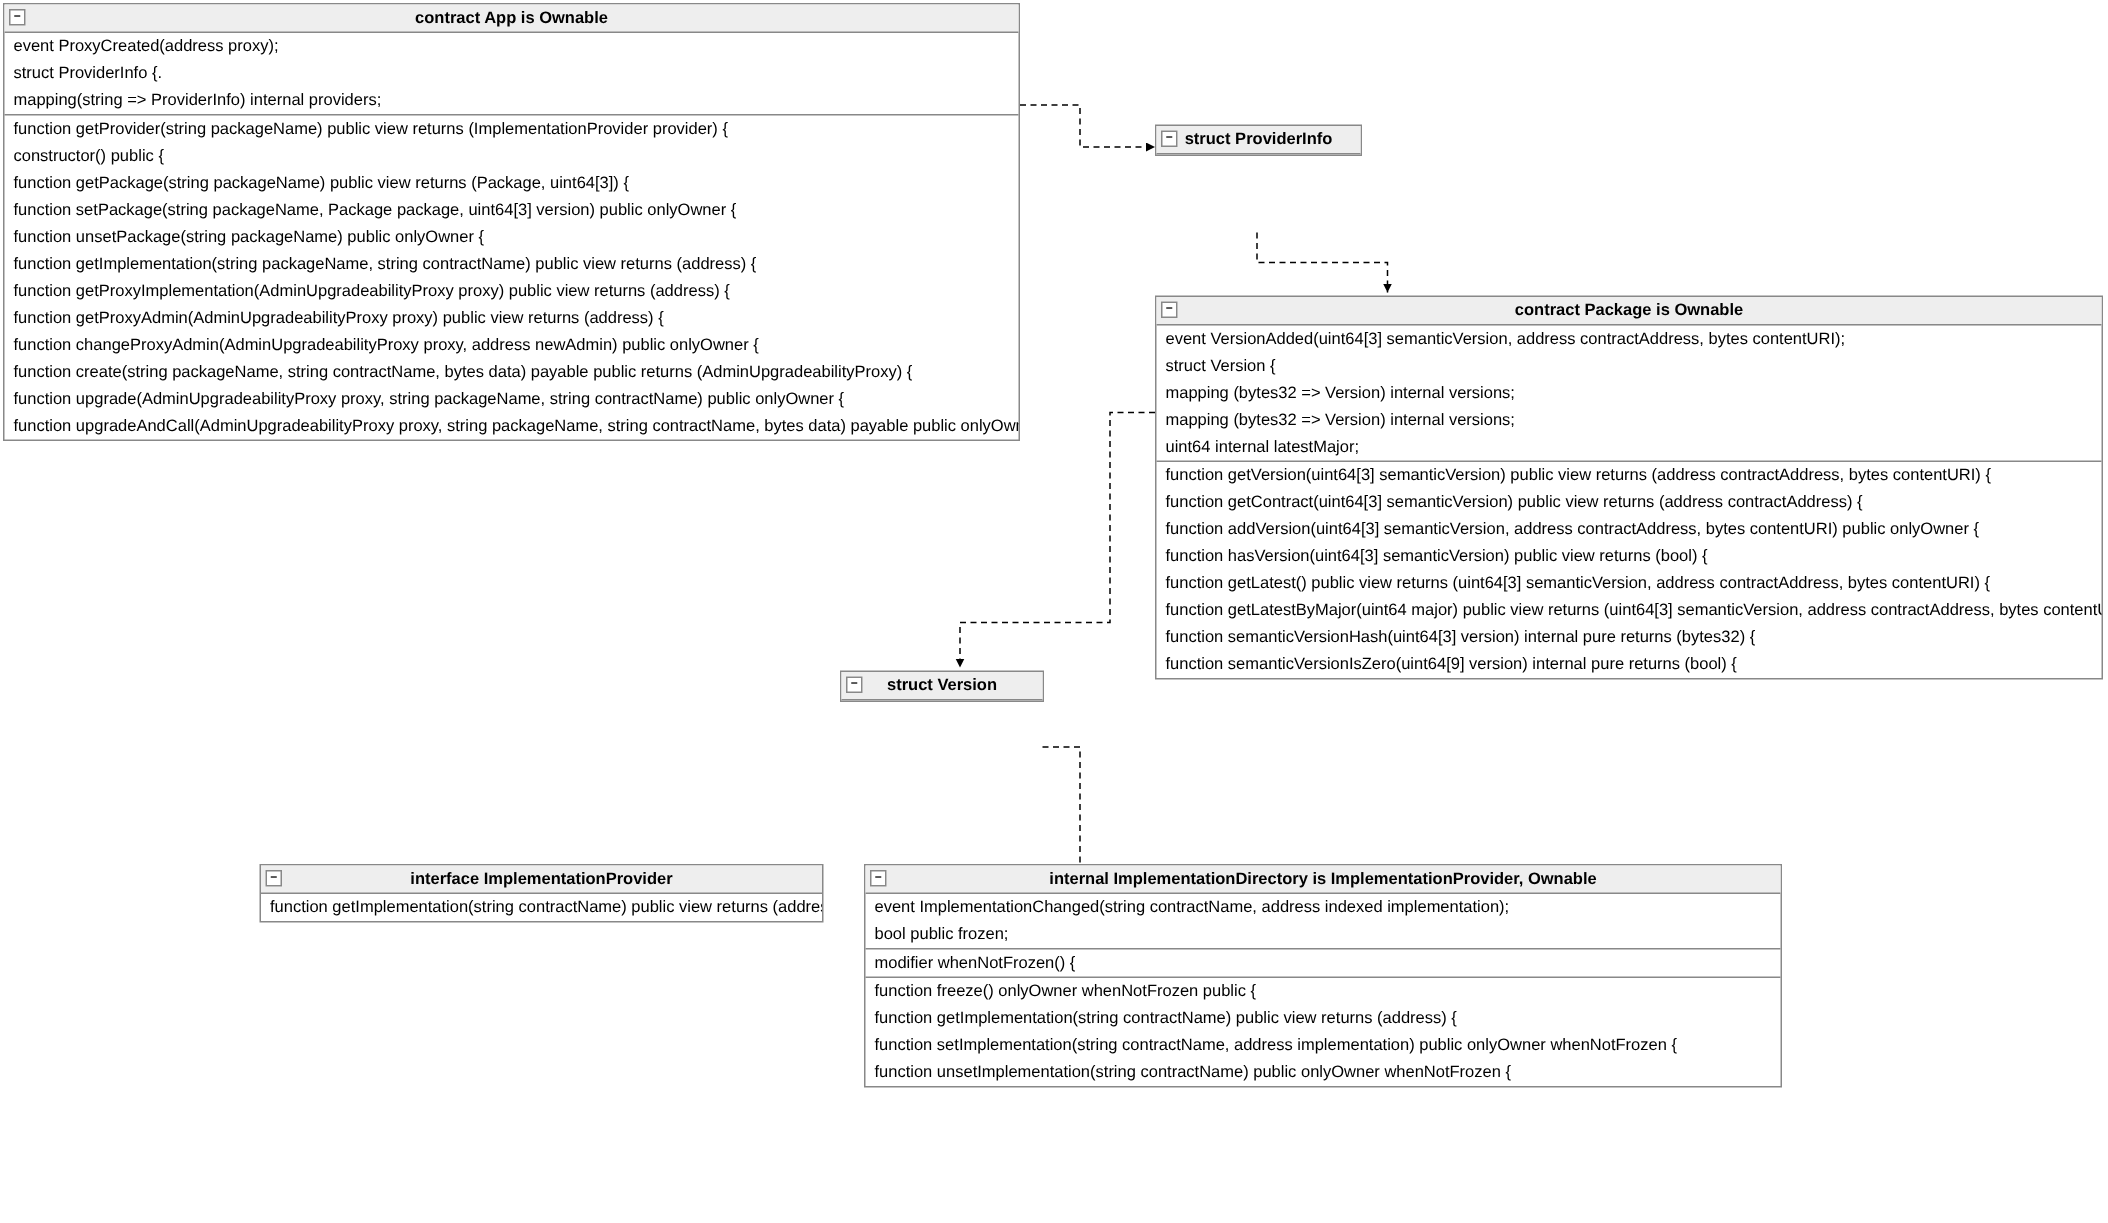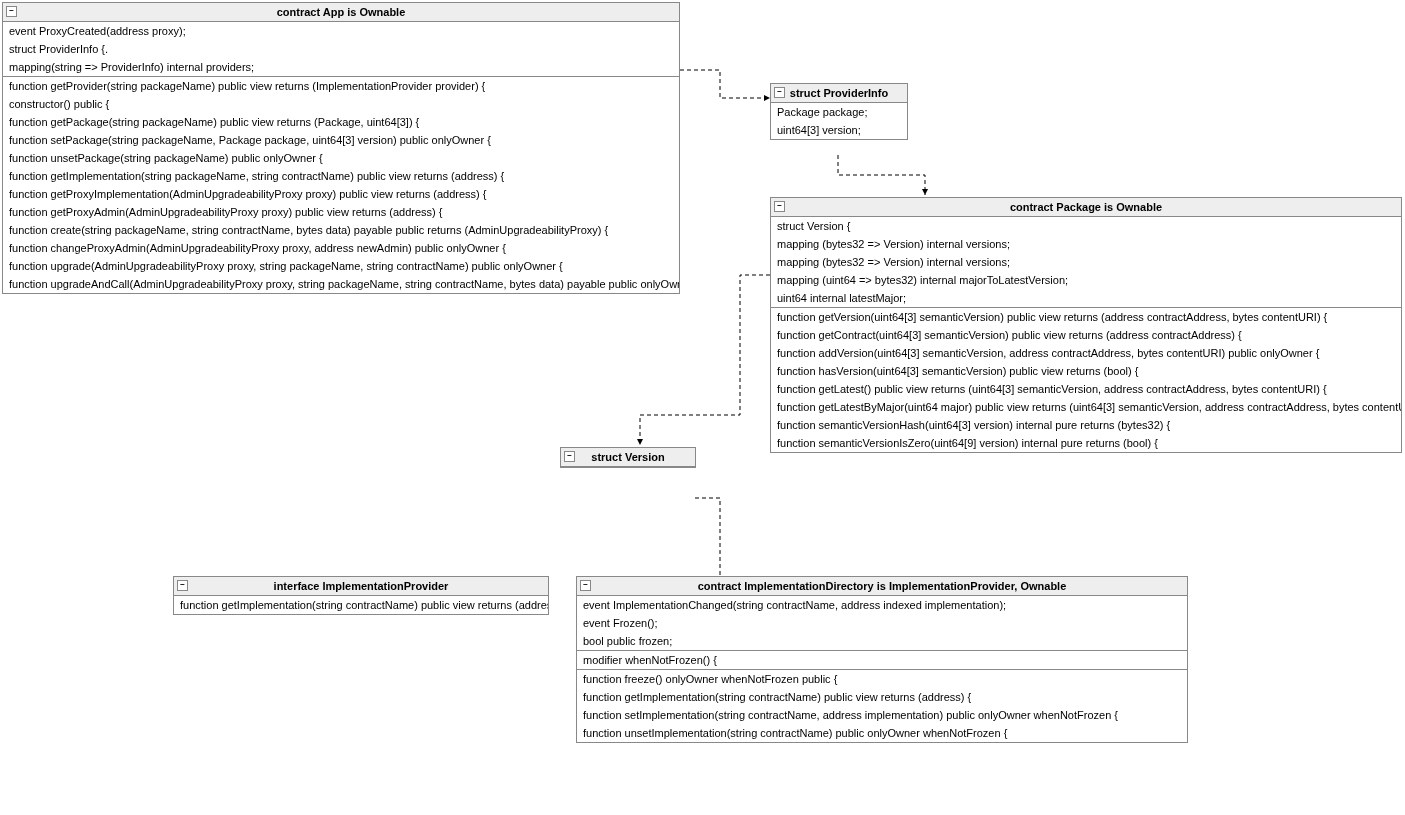--- a/index.html
+++ b/index.html
@@ -35,42 +35,38 @@
 </div>
 <div class="sec">
 <div class="row">function getProvider(string packageName) public view returns (ImplementationProvider provider) {</div>
 <div class="row">constructor() public {</div>
 <div class="row">function getPackage(string packageName) public view returns (Package, uint64[3]) {</div>
 <div class="row">function setPackage(string packageName, Package package, uint64[3] version) public onlyOwner {</div>
 <div class="row">function unsetPackage(string packageName) public onlyOwner {</div>
 <div class="row">function getImplementation(string packageName, string contractName) public view returns (address) {</div>
 <div class="row">function getProxyImplementation(AdminUpgradeabilityProxy proxy) public view returns (address) {</div>
 <div class="row">function getProxyAdmin(AdminUpgradeabilityProxy proxy) public view returns (address) {</div>
+<div class="row">function changeProxyAdmin(AdminUpgradeabilityProxy proxy, address newAdmin) public onlyOwner {</div>
 <div class="row">function create(string packageName, string contractName, bytes data) payable public returns (AdminUpgradeabilityProxy) {</div>
-<div class="row">function changeProxyAdmin(AdminUpgradeabilityProxy proxy, address newAdmin) public onlyOwner {</div>
 <div class="row">function upgrade(AdminUpgradeabilityProxy proxy, string packageName, string contractName) public onlyOwner {</div>
 <div class="row">function upgradeAndCall(AdminUpgradeabilityProxy proxy, string packageName, string contractName, bytes data) payable public onlyOwner {</div>
 </div>
 </div>
 
 <div class="box" style="left:770px;top:83px;width:136px">
 <div class="hdr"><span class="tog">−</span><span>struct ProviderInfo</span></div>
-<div class="sec">
-<div class="row">Package package;</div>
-<div class="row">uint64[3] version;</div>
-</div>
 </div>
 
 <div class="box" style="left:770px;top:197px;width:630px">
 <div class="hdr"><span class="tog">−</span><span>contract Package is Ownable</span></div>
 <div class="sec">
+<div class="row">event VersionAdded(uint64[3] semanticVersion, address contractAddress, bytes contentURI);</div>
 <div class="row">struct Version {</div>
 <div class="row">mapping (bytes32 =&gt; Version) internal versions;</div>
 <div class="row">mapping (bytes32 =&gt; Version) internal versions;</div>
-<div class="row">mapping (uint64 =&gt; bytes32) internal majorToLatestVersion;</div>
 <div class="row">uint64 internal latestMajor;</div>
 </div>
 <div class="sec">
 <div class="row">function getVersion(uint64[3] semanticVersion) public view returns (address contractAddress, bytes contentURI) {</div>
 <div class="row">function getContract(uint64[3] semanticVersion) public view returns (address contractAddress) {</div>
 <div class="row">function addVersion(uint64[3] semanticVersion, address contractAddress, bytes contentURI) public onlyOwner {</div>
 <div class="row">function hasVersion(uint64[3] semanticVersion) public view returns (bool) {</div>
 <div class="row">function getLatest() public view returns (uint64[3] semanticVersion, address contractAddress, bytes contentURI) {</div>
 <div class="row">function getLatestByMajor(uint64 major) public view returns (uint64[3] semanticVersion, address contractAddress, bytes contentURI) {</div>
 <div class="row">function semanticVersionHash(uint64[3] version) internal pure returns (bytes32) {</div>
@@ -83,24 +79,23 @@
 </div>
 
 <div class="box" style="left:173px;top:576px;width:374px">
 <div class="hdr"><span class="tog">−</span><span>interface ImplementationProvider</span></div>
 <div class="sec">
 <div class="row">function getImplementation(string contractName) public view returns (address);</div>
 </div>
 </div>
 
 <div class="box" style="left:576px;top:576px;width:610px">
-<div class="hdr"><span class="tog">−</span><span>contract ImplementationDirectory is ImplementationProvider, Ownable</span></div>
+<div class="hdr"><span class="tog">−</span><span>internal ImplementationDirectory is ImplementationProvider, Ownable</span></div>
 <div class="sec">
 <div class="row">event ImplementationChanged(string contractName, address indexed implementation);</div>
-<div class="row">event Frozen();</div>
 <div class="row">bool public frozen;</div>
 </div>
 <div class="sec">
 <div class="row">modifier whenNotFrozen() {</div>
 </div>
 <div class="sec">
 <div class="row">function freeze() onlyOwner whenNotFrozen public {</div>
 <div class="row">function getImplementation(string contractName) public view returns (address) {</div>
 <div class="row">function setImplementation(string contractName, address implementation) public onlyOwner whenNotFrozen {</div>
 <div class="row">function unsetImplementation(string contractName) public onlyOwner whenNotFrozen {</div>

